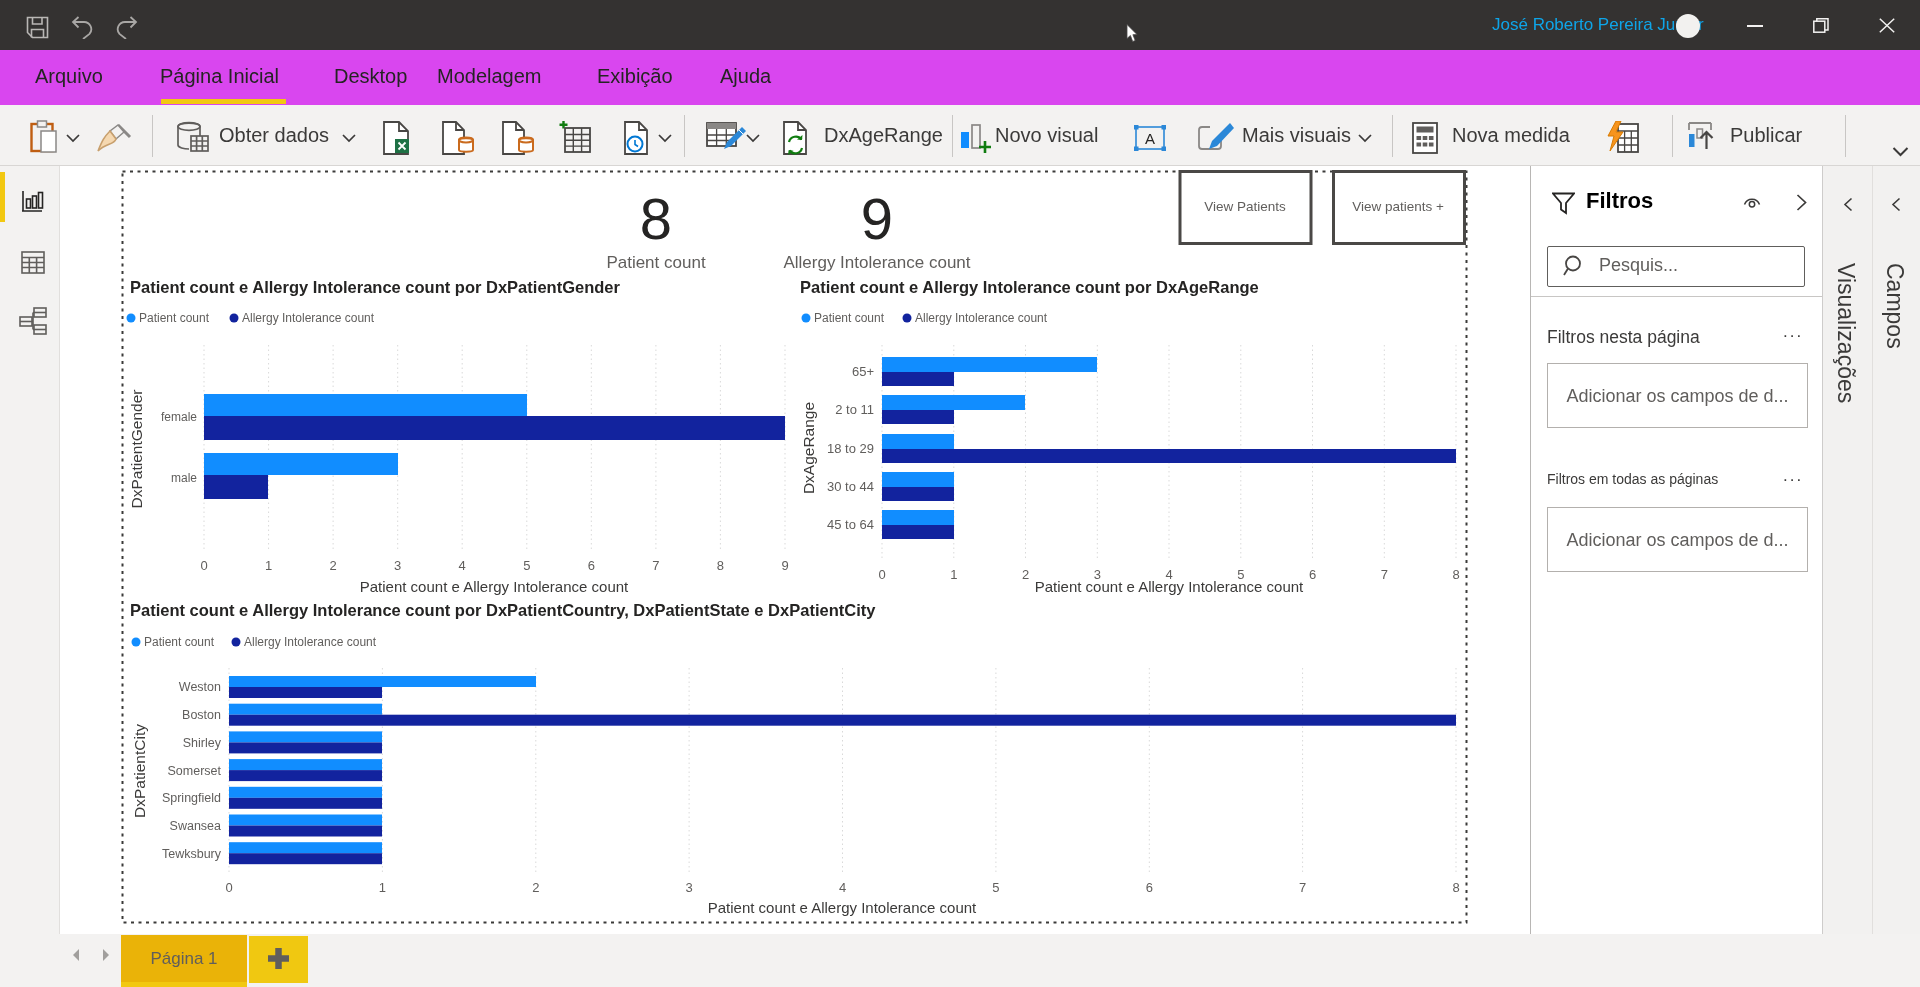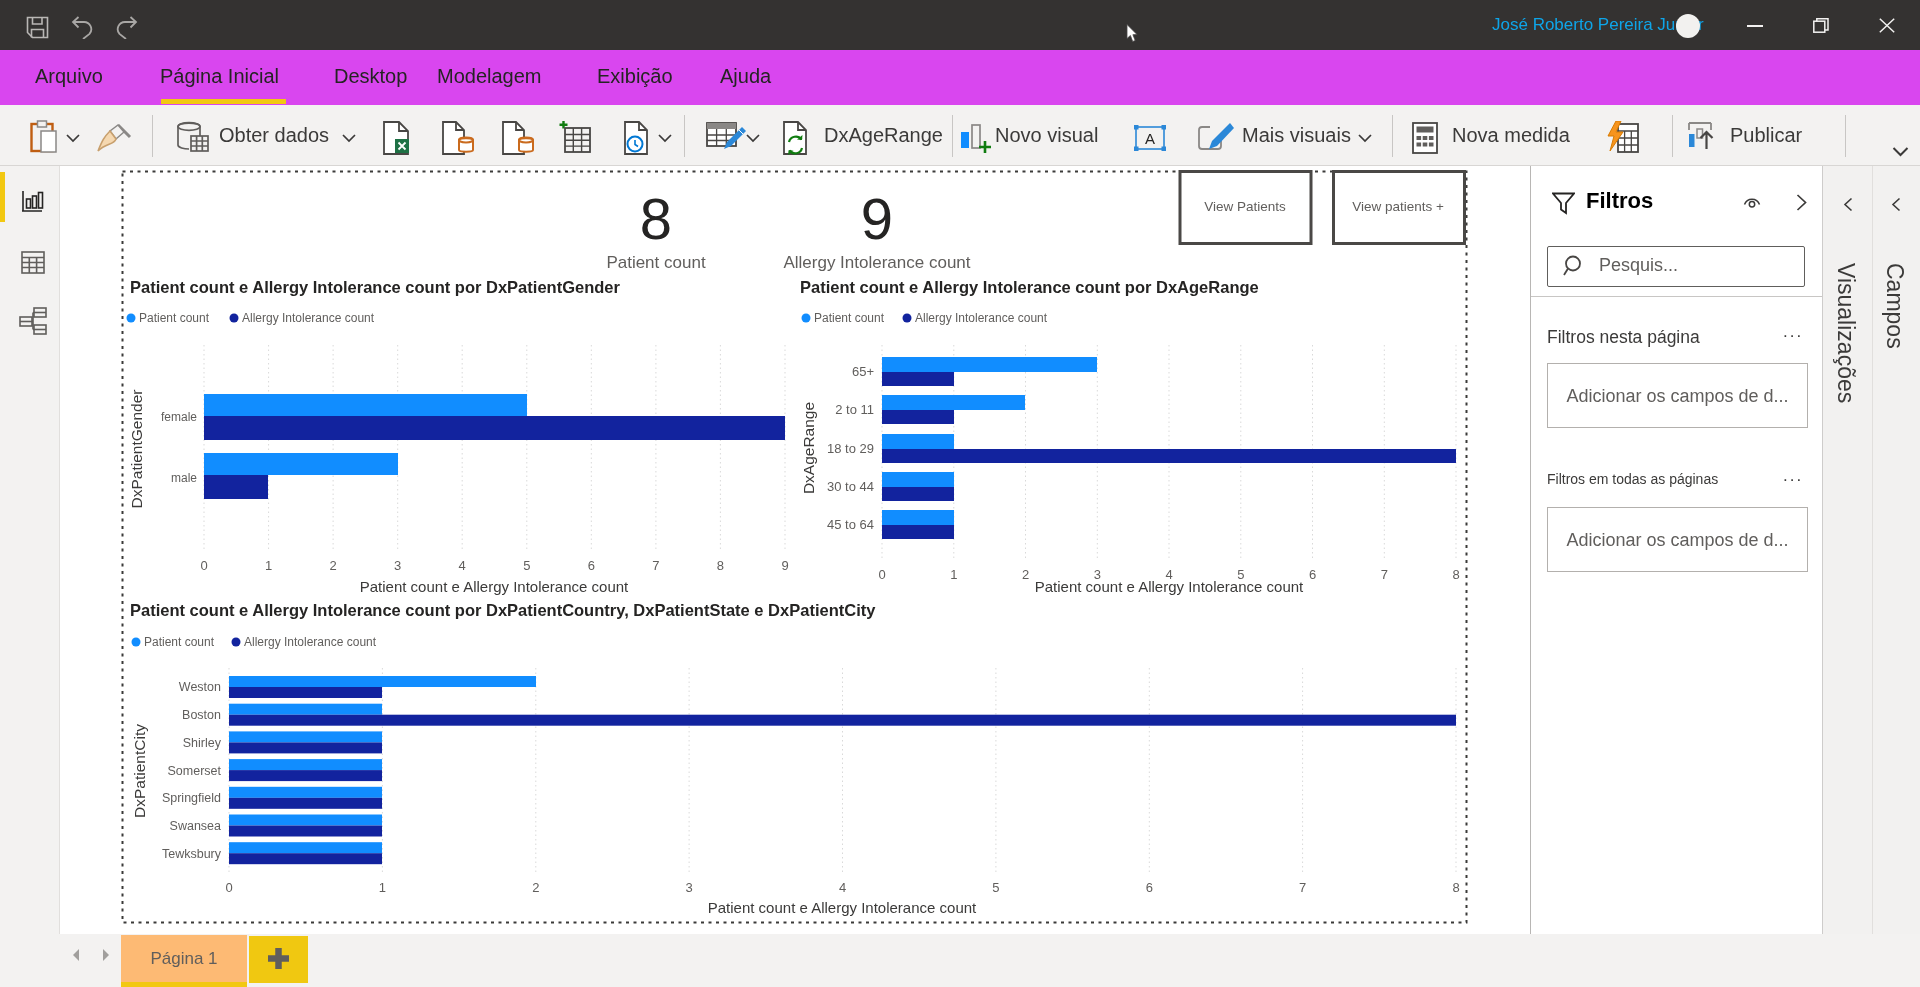--- a/index.html
+++ b/index.html
@@ -403,19 +403,19 @@
   <div class="abs" style="left:9px;top:97px;width:28px;height:300px;writing-mode:vertical-rl;font-size:23px;color:#3b3a39;">Visualizações</div>
   <div class="abs" style="left:58px;top:97px;width:28px;height:300px;writing-mode:vertical-rl;font-size:23px;color:#3b3a39;">Campos</div>
 </div>
 <div id="bottombar">
   <svg class="abs" style="left:70px;top:14px" width="12" height="14" viewBox="0 0 12 14">
       <path d="M9 1 L3 7 L9 13 Z" fill="#a19f9d"></path>
     </svg>
   <svg class="abs" style="left:100px;top:14px" width="12" height="14" viewBox="0 0 12 14">
       <path d="M3 1 L9 7 L3 13 Z" fill="#a19f9d"></path>
     </svg>
-  <div class="abs" style="left:121px;top:1px;width:126px;height:47px;background:#fdba74;text-align:center;line-height:47px;font-size:17px;color:#605e5c;">Página 1</div>
+  <div class="abs" style="left:121px;top:1px;width:126px;height:47px;background:#eab308;text-align:center;line-height:47px;font-size:17px;color:#605e5c;">Página 1</div>
   <div class="abs" style="left:121px;top:48px;width:126px;height:5px;background:#f2c811;"></div>
   <div class="abs" style="left:249px;top:2px;width:59px;height:47px;background:#f0c811;"></div>
   <svg class="abs" style="left:265px;top:11px" width="27" height="27" viewBox="0 0 27 27">
       <path d="M13.5 3 V24 M3 13.5 H24" stroke="#605e5c" stroke-width="6.5"></path>
     </svg>
 </div>
 
 </body></html>

